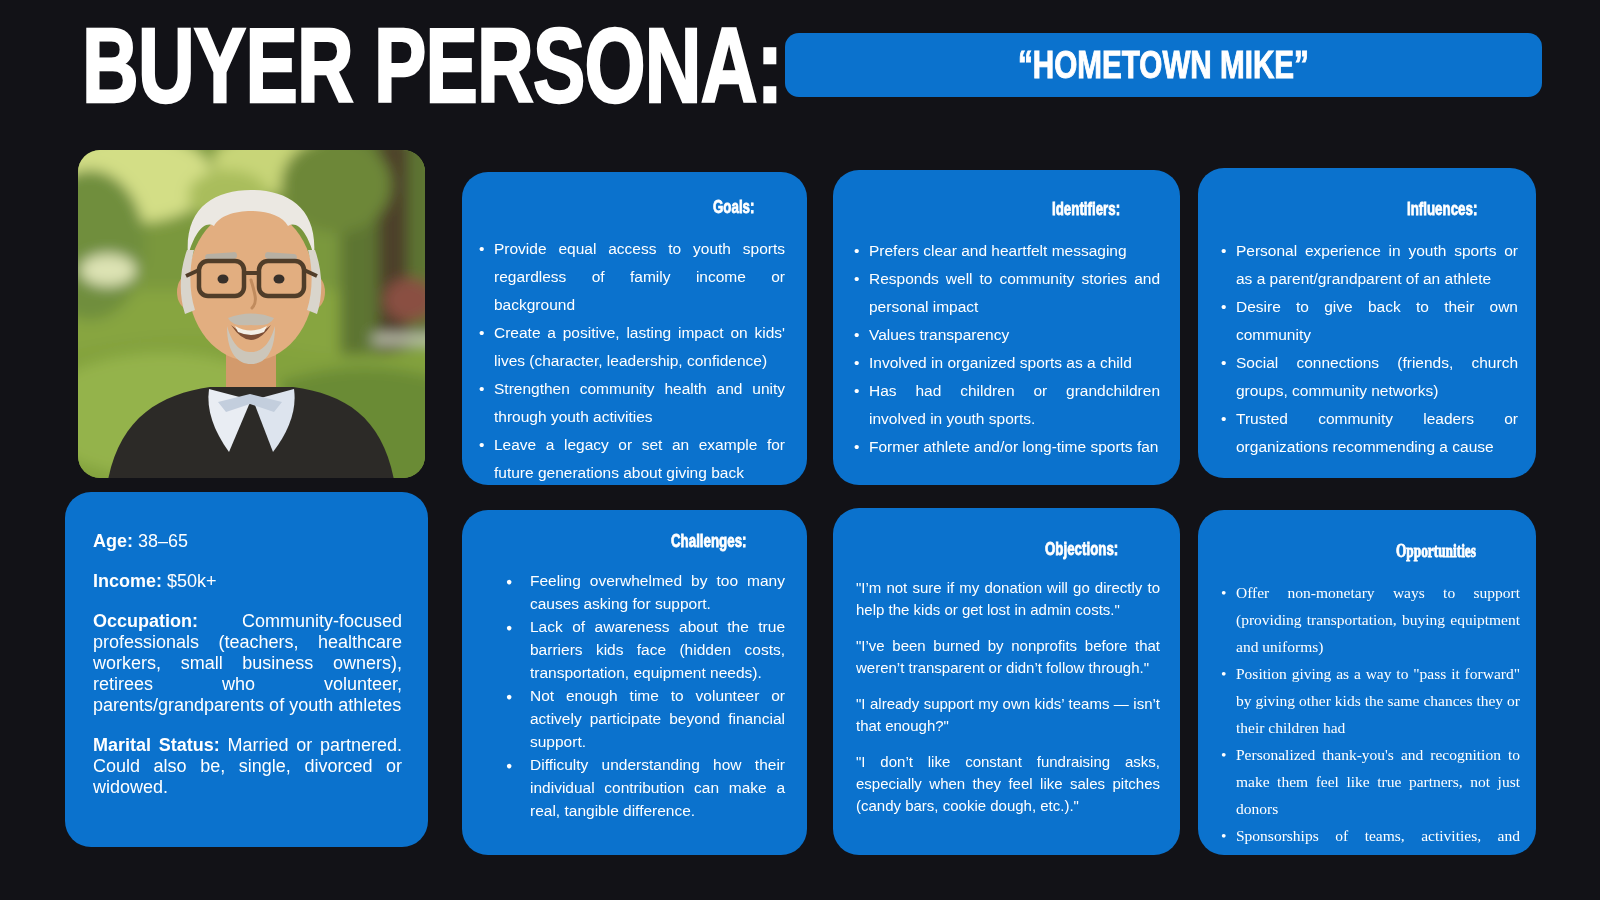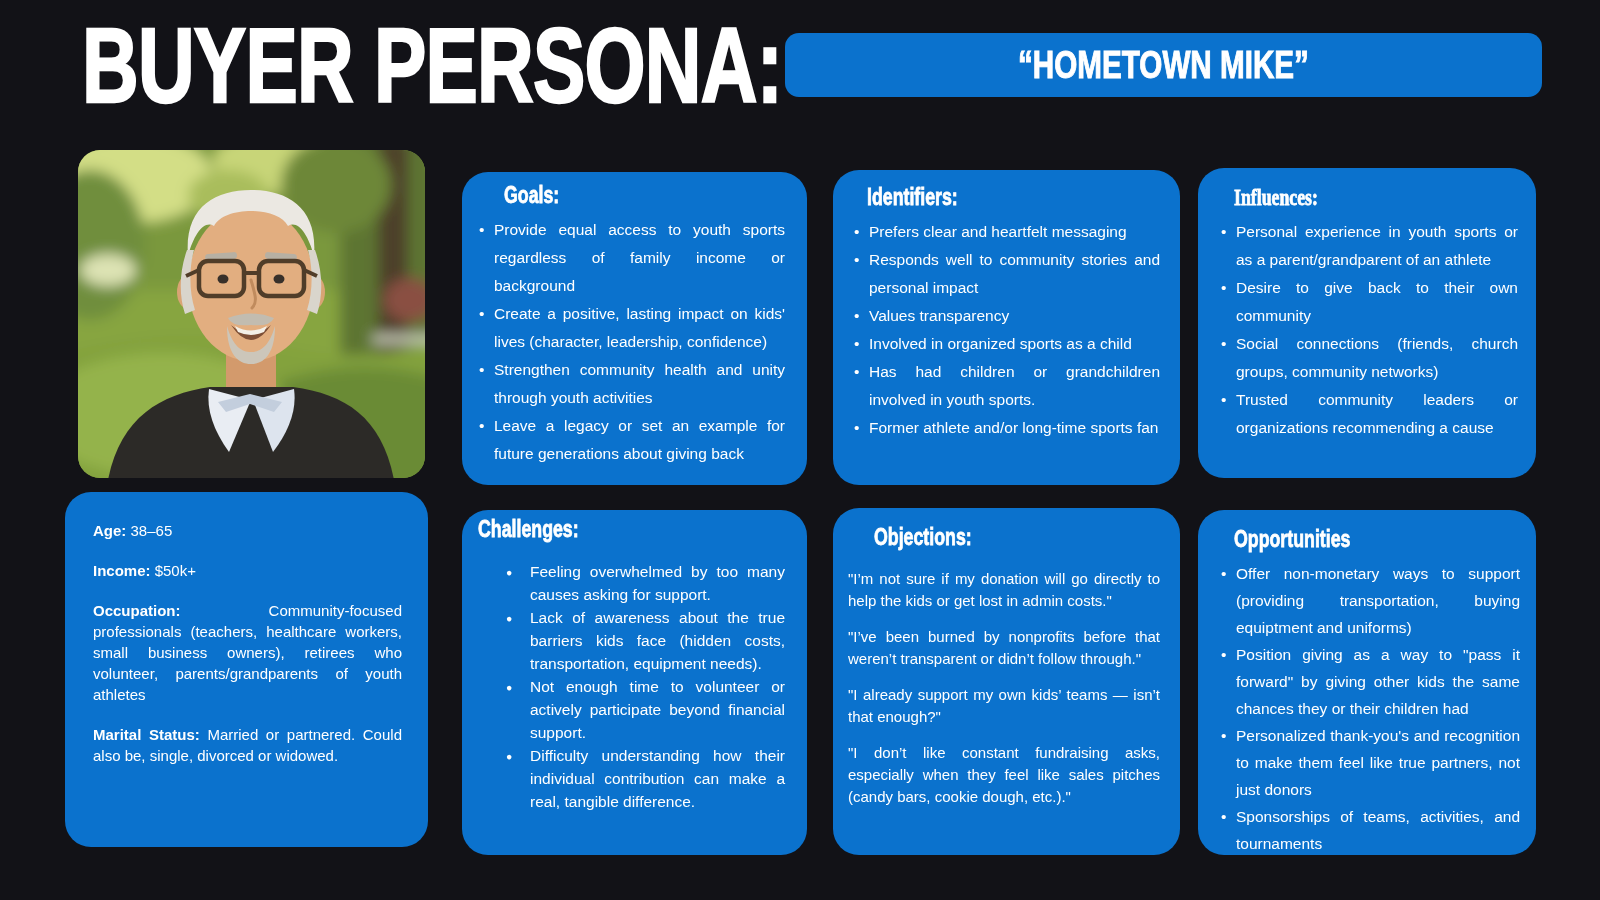--- a/index.html
+++ b/index.html
@@ -26,53 +26,53 @@
   .photo{
     position:absolute;left:78px;top:150px;width:347px;height:328px;
     border-radius:22px;overflow:hidden;background:#7f9c3e;
   }
   .photo svg{display:block;width:100%;height:100%;}
 
   .card{
     position:absolute;background:var(--blue,#0b72cd);
     border-radius:26px;box-sizing:border-box;overflow:hidden;
   }
-  .card h2{margin:0;font-weight:bold;font-size:24px;line-height:1.25;-webkit-text-stroke:.8px #fff;}
+  .card h2{margin:16px;font-weight:bold;font-size:18px;line-height:1.25;text-align:right;-webkit-text-stroke:.8px #fff;}
 
   .card ul{list-style:none;margin:6px 0 0 0;padding:0;}
   .card ul li{
     position:relative;padding-left:16px;margin:0;
     font-size:15.5px;line-height:28px;text-align:justify;
   }
   .card ul.dot li::before{content:"\2022";position:absolute;left:1px;top:0;}
 
   
   .card-goals{left:462px;top:172px;width:345px;height:313px;padding:8px 22px 0 16px;}
   .card-goals h2{margin-left:26px;}
   .card-identifiers{left:833px;top:170px;width:347px;height:315px;padding:12px 20px 0 20px;}
   .card-identifiers h2{margin-left:14px;}
   .card-influences{left:1198px;top:168px;width:338px;height:310px;padding:14px 18px 0 22px;}
-  .card-influences h2{margin-left:14px;font-family:Liberation Serif, serif;}
+  .card-influences h2{margin-left:14px;}
 
   
   .card-demographics{left:65px;top:492px;width:363px;height:355px;padding:24px 26px 0 28px;}
-  .card-demographics p{margin:4px 0 19px 0;font-size:15px;line-height:21px;text-align:justify;}
+  .card-demographics p{margin:15px 0 19px 0;font-size:18px;line-height:21px;text-align:justify;}
   .card-demographics strong{font-weight:bold;}
 
   .card-challenges{left:462px;top:510px;width:345px;height:345px;padding:4px 18px 0 16px;}
   .card-challenges ul{margin:16px 4px 0 28px;}
   .card-challenges ul li{padding-left:24px;line-height:23px;}
   .card-challenges ul li::before{content:"\25CF";position:absolute;left:0;top:1px;font-size:10.5px;}
 
-  .card-objections{left:833px;top:508px;width:347px;height:347px;padding:14px 20px 0 15px;}
+  .card-objections{left:833px;top:508px;width:347px;height:347px;padding:14px 20px 0 23px;}
   .card-objections h2{margin-left:26px;}
   .card-objections .quotes{margin-top:16px;}
   .card-objections .quotes p{margin:0 0 14px 0;font-size:15px;line-height:22px;text-align:justify;}
 
-  .card-opportunities{left:1198px;top:510px;width:338px;height:345px;padding:14px 16px 0 22px;}
+  .card-opportunities{left:1198px;top:510px;width:338px;height:345px;padding:14px 16px 0 22px;font-family:Liberation Serif, serif;}
   .card-opportunities h2{margin-left:14px;}
   .card-opportunities ul li{line-height:27px;}
 </style>
 </head>
 <body>
 
 <div class="canvas">
 
   <h1 class="page-title"><span class="cond">BUYER PERSONA:</span></h1>
 

